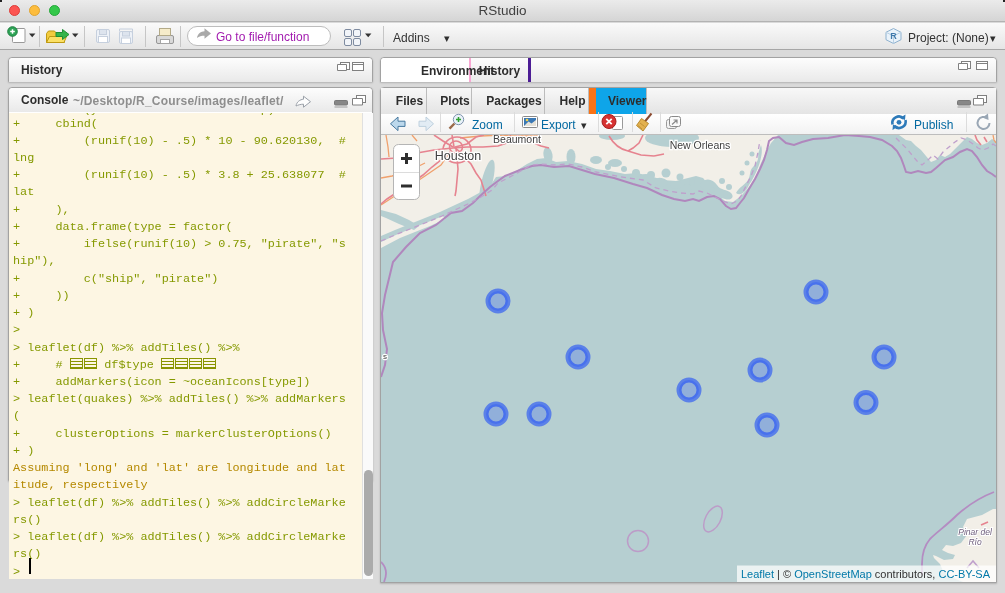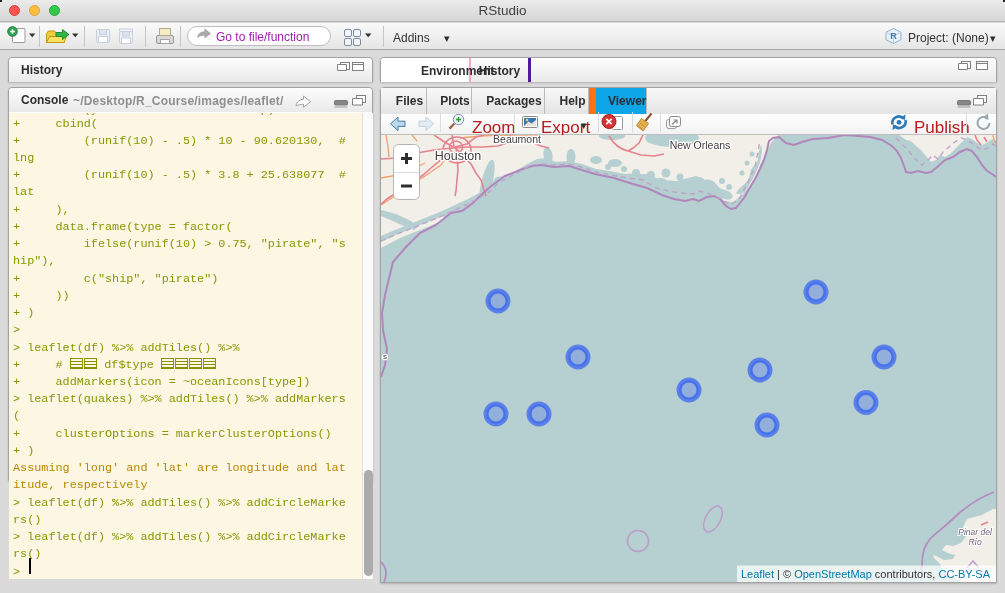--- a/index.html
+++ b/index.html
@@ -35,21 +35,21 @@
 #consthumb{left:1px;top:357px;width:9px;height:106px;background:#ababab;border-radius:5px;}
 .orangeln{color:#b58900;}
 .cjk{display:inline-block;width:13.2px;height:11px;border:1px solid #8a9400;margin:0 0.3px -1px 0.3px;background:linear-gradient(#fdf6e3 2px,#8a9400 2px,#8a9400 3px,#fdf6e3 3px,#fdf6e3 5px,#8a9400 5px,#8a9400 6px,#fdf6e3 6px,#fdf6e3 8px,#8a9400 8px,#8a9400 9px,#fdf6e3 9px);}
 #cursor{left:20px;top:470px;width:1.5px;height:16px;background:#000;}
 
 #tabrow{left:0;top:0;width:615px;height:26px;background:linear-gradient(#f8f8f8,#e4e4e4);}
 .ftab{top:0;height:26px;border-right:1px solid #bcbcbc;}
 .ftab span{display:block;margin-top:6px;text-align:center;font-size:12px;font-weight:bold;color:#2d2d2d;padding-left:12px;}
 .ftab.active{background:#0ea5e9;border-right:1px solid #bcbcbc;border-left:7px solid #f97316;}
 #vtoolbar{left:0;top:26px;width:615px;height:21px;background:linear-gradient(#ffffff,#f2f2f2);border-bottom:1px solid #bdbdbd;}
-.vtext{font-size:17px;color:#b91c1c;top:4px;}
+.vtext{font-size:12px;color:#0369a1;top:4px;}
 #mapbox{left:0;top:47px;width:615px;height:447px;background:#b6cfd1;overflow:hidden;}
 </style>
 </head>
 <body>
 <div id="root">
 
   <div class="abs" id="titlebar"></div>
   <div class="abs tl" style="left:8.5px;background:#fc5552;border:1px solid #dd3d3a;"></div>
   <div class="abs tl" style="left:28.5px;background:#fdbd3e;border:1px solid #e0a430;"></div>
   <div class="abs tl" style="left:48.5px;background:#34c84a;border:1px solid #25a73a;"></div>

